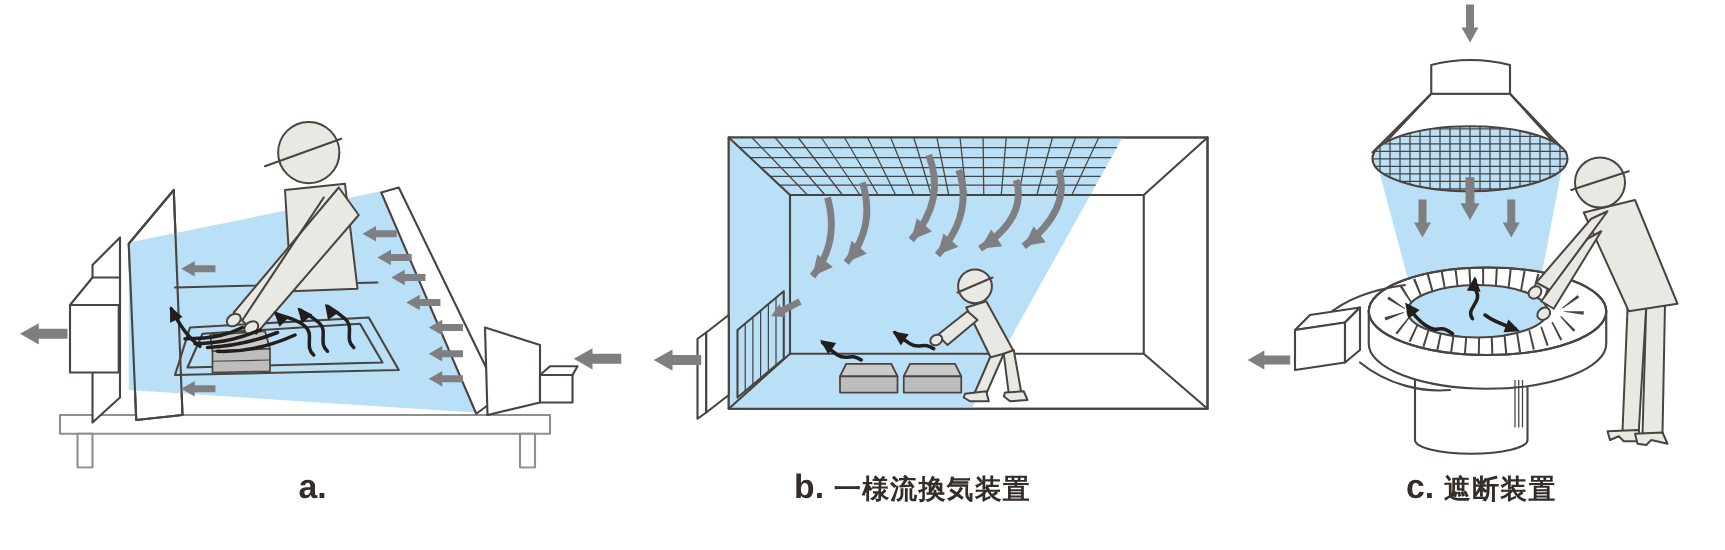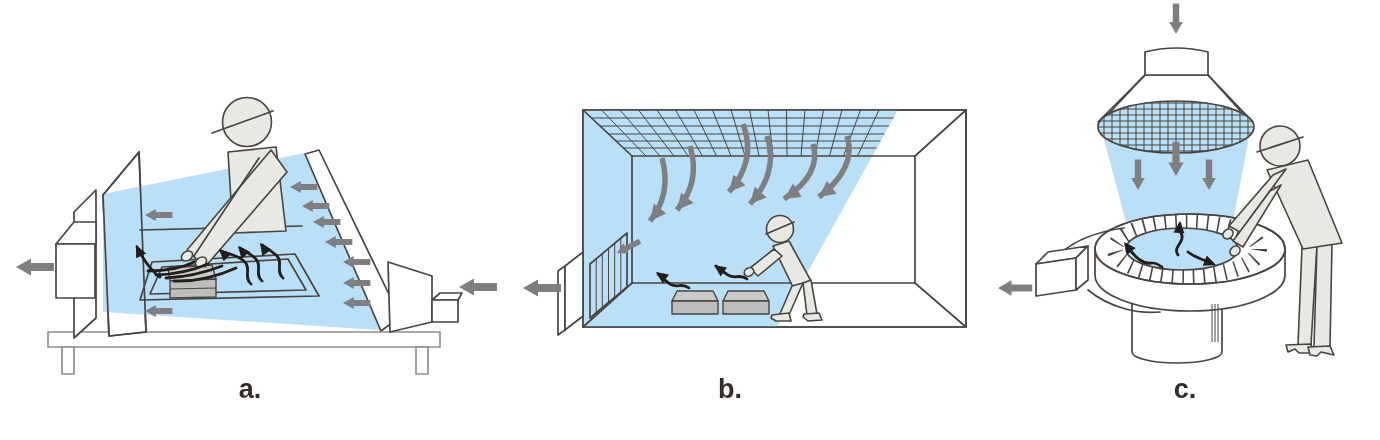--- a/index.html
+++ b/index.html
@@ -262,17 +262,19 @@
       <circle class="body" cx="290" cy="146" r="20"></circle>
       <path class="ol" d="M267,152 L313,137"></path>
     </g>
   </svg>
 
   <div class="caption" style="left:0;width:500px">
     <span class="cap-letter">a.</span>
   </div>
   <div class="caption" style="left:470px;width:520px">
     <span class="cap-letter">b.</span>
+    <span class="cap-label">一様流換気装置</span>
   </div>
   <div class="caption" style="left:990px;width:390px">
     <span class="cap-letter">c.</span>
+    <span class="cap-label">遮断装置</span>
   </div>
 </div>
 
 </body></html>

